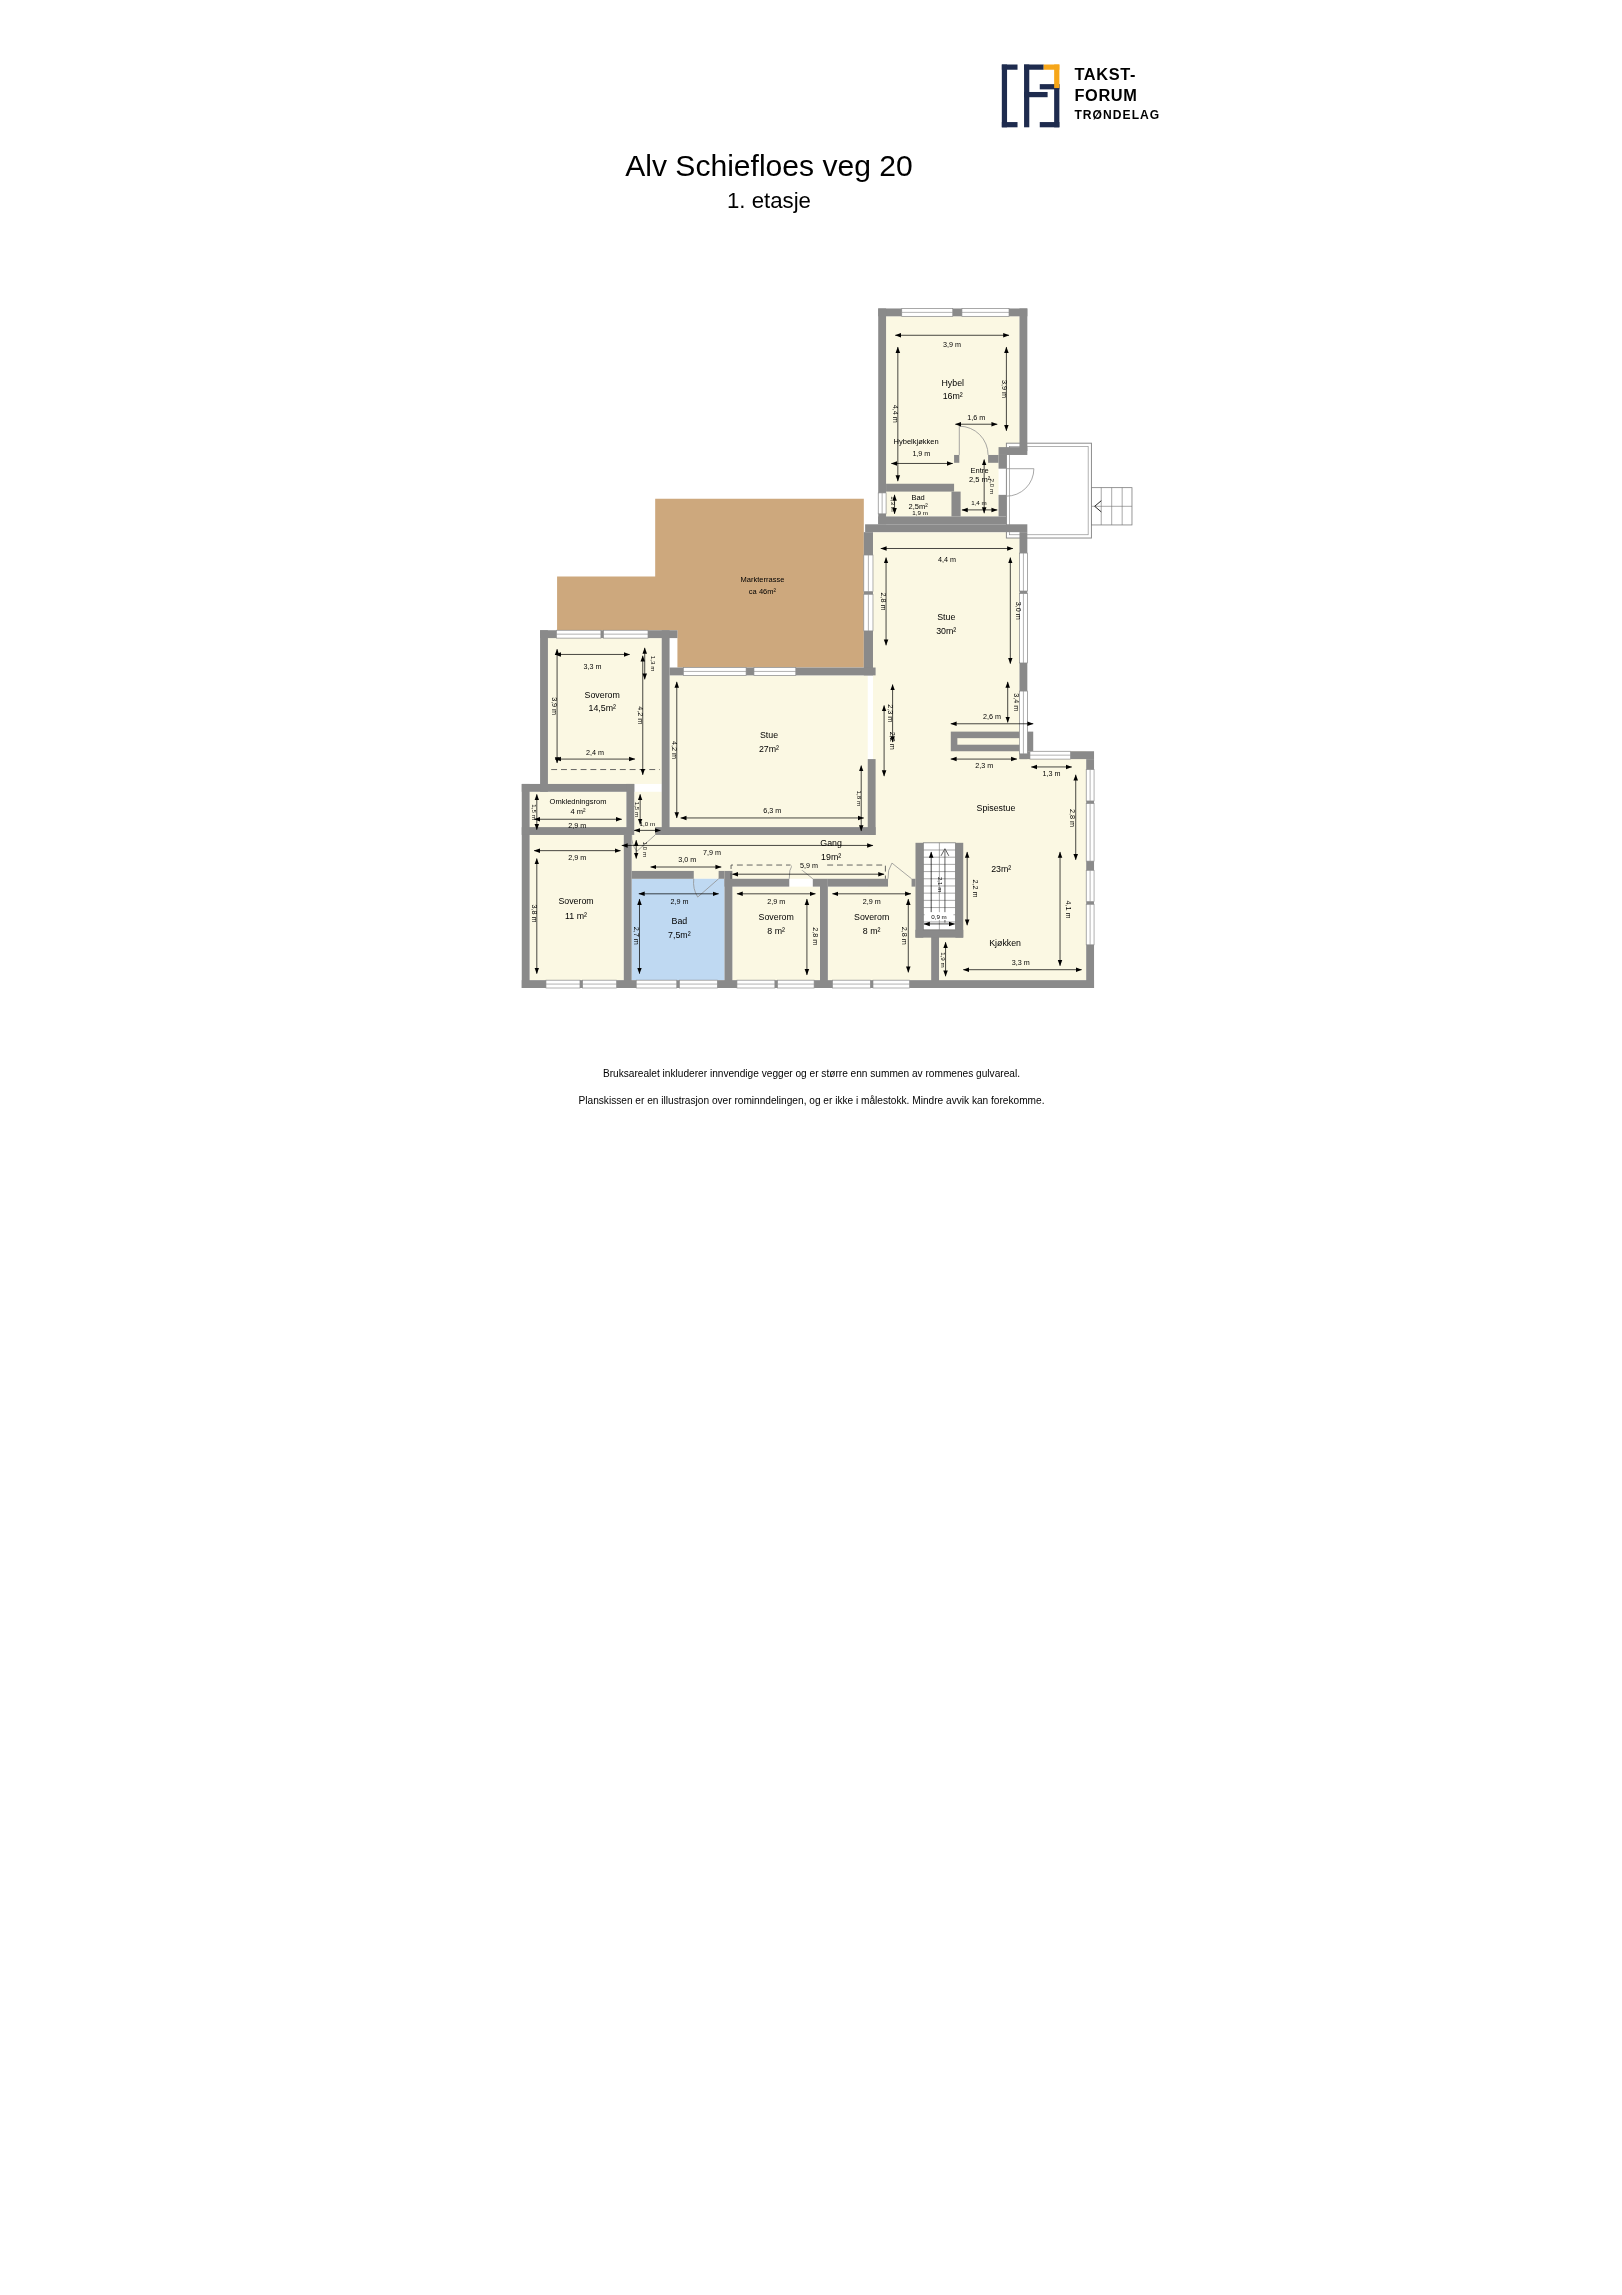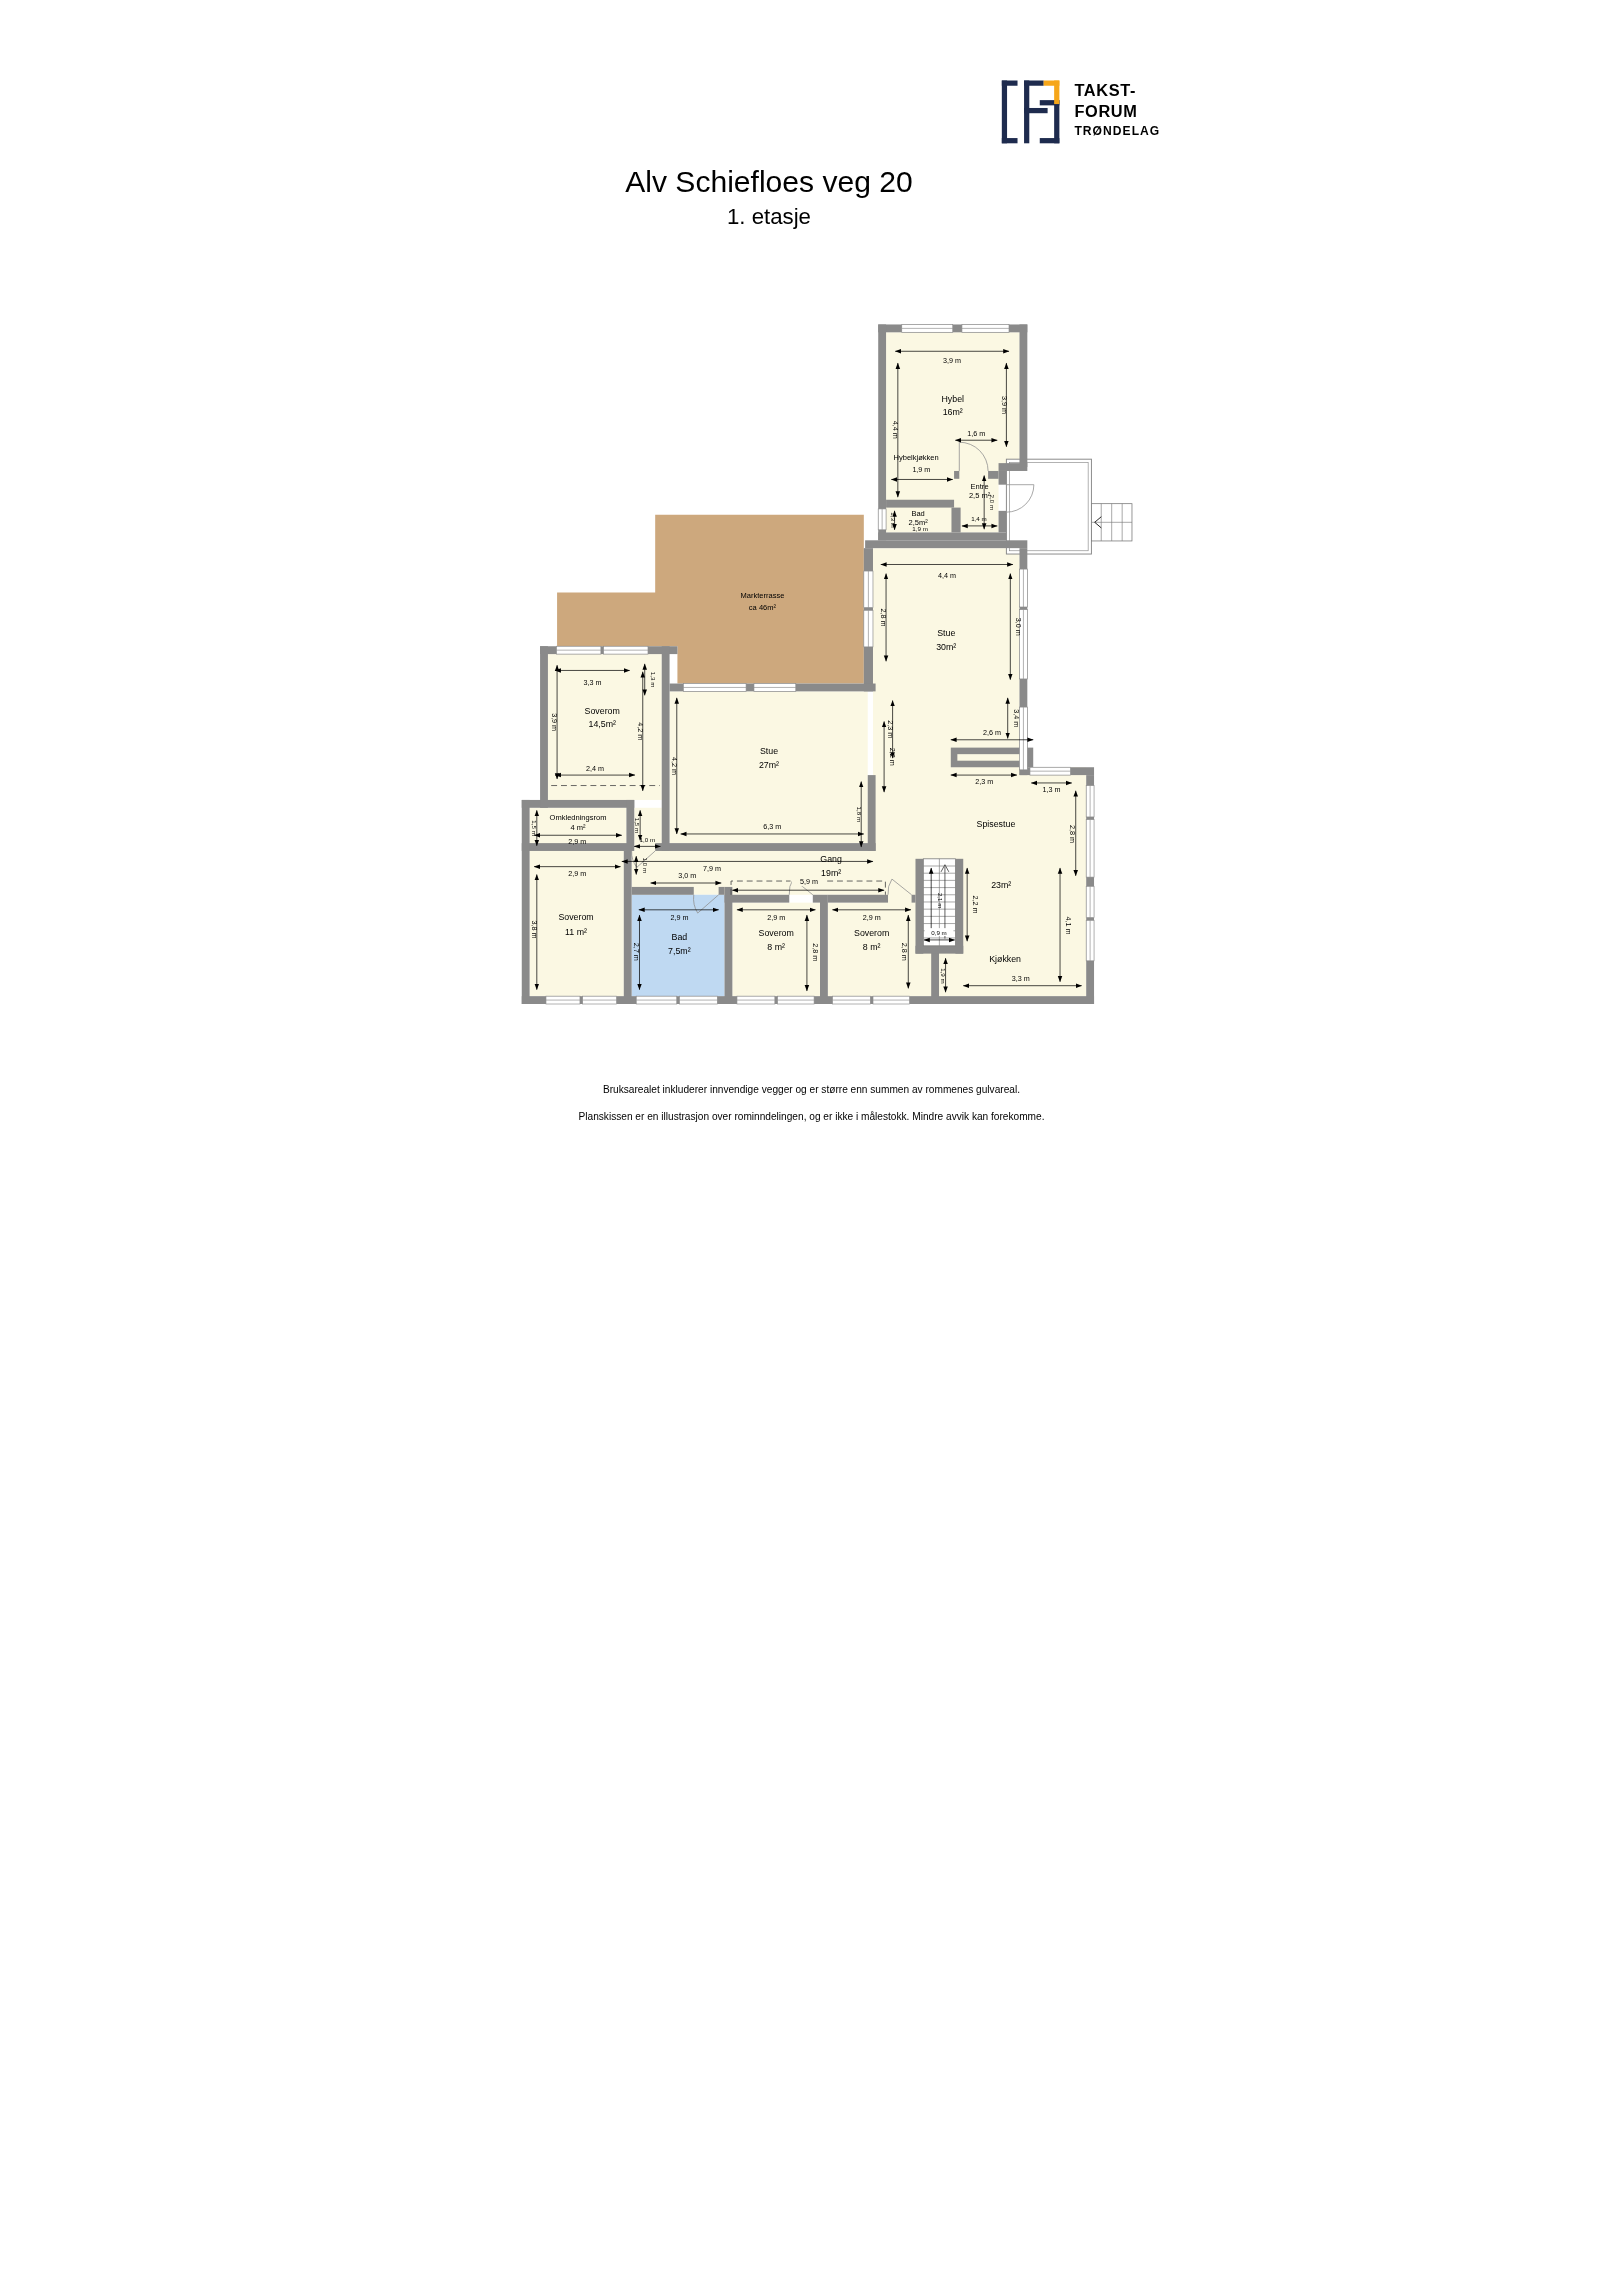--- a/index.html
+++ b/index.html
@@ -1,16 +1,16 @@
 <!DOCTYPE html>
 <html style="font-size:10.5px"><head>
 <meta charset="utf-8">
 <style>
   html,body{margin:0;padding:0;background:#fff;}
-  .page{width:811px;margin:16px auto;font-family:"Liberation Sans",sans-serif;}
+  .page{width:811px;margin:0 auto;font-family:"Liberation Sans",sans-serif;}
   svg{display:block;}
   svg text{font-family:"Liberation Sans",sans-serif;fill:#000;}
   .wall{fill:#8A8A8A;}
   .room{fill:#FBF8E3;}
   .bath{fill:#BFD9F2;}
   .terr{fill:#CDA87D;}
   .win{fill:#FFFFFF;stroke:#8A8A8A;stroke-width:1;}
   .winline{stroke:#8A8A8A;stroke-width:1;}
   .dim{stroke:#000;stroke-width:1.1;}
   .door{fill:none;stroke:#8f8f8f;stroke-width:1.2;}

